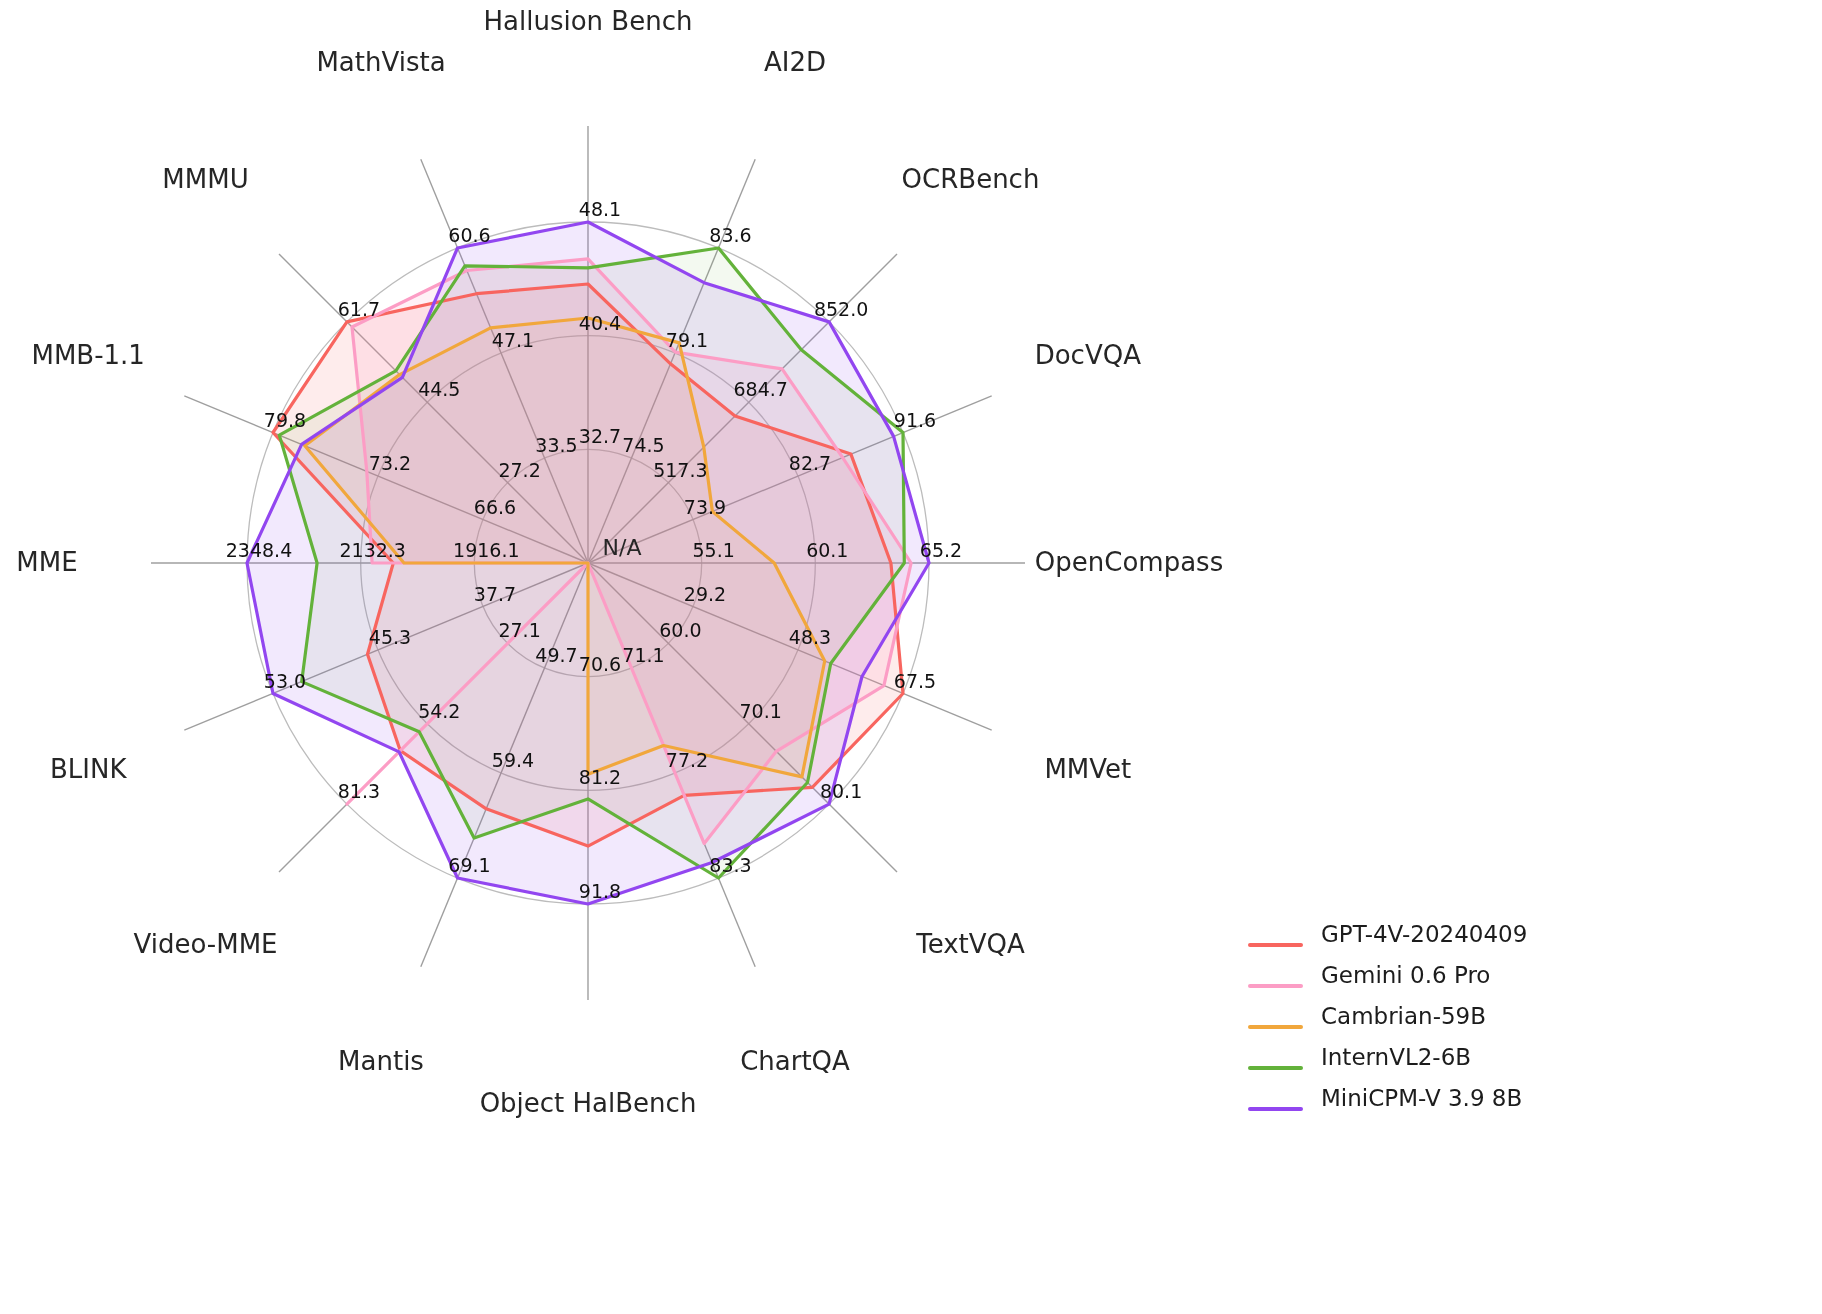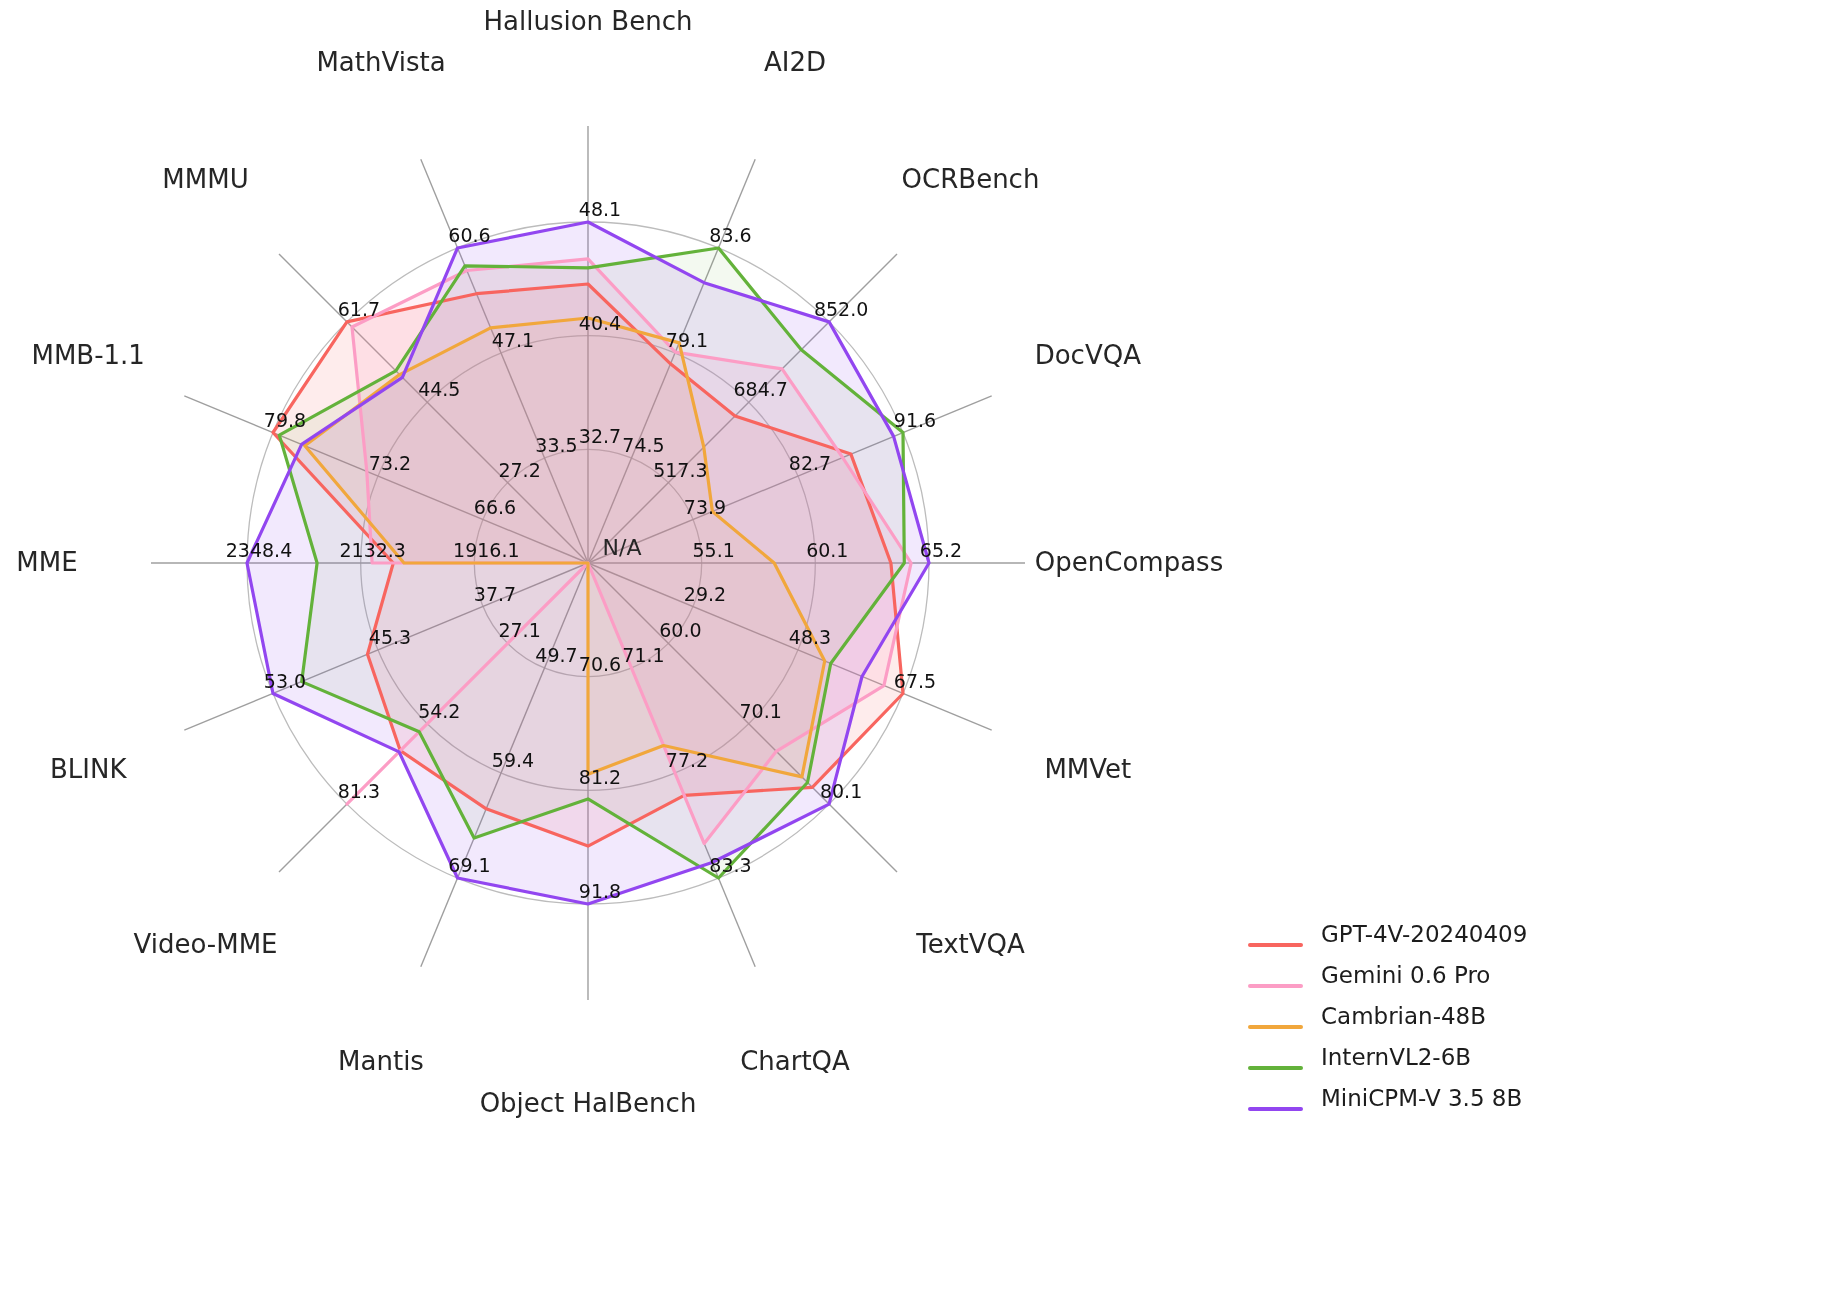--- a/index.html
+++ b/index.html
@@ -124,24 +124,24 @@
       <div class="legend-row">
         <span class="legend-swatch" style="background: rgb(248, 101, 95);"></span>
         <span class="legend-label">GPT-4V-20240409</span>
       </div>
       <div class="legend-row">
         <span class="legend-swatch" style="background: rgb(252, 157, 197);"></span>
         <span class="legend-label">Gemini 0.6 Pro</span>
       </div>
       <div class="legend-row">
         <span class="legend-swatch" style="background: rgb(241, 167, 60);"></span>
-        <span class="legend-label">Cambrian-48B</span>
+        <span class="legend-label">Cambrian-59B</span>
       </div>
       <div class="legend-row">
         <span class="legend-swatch" style="background: rgb(99, 178, 58);"></span>
         <span class="legend-label">InternVL2-6B</span>
       </div>
       <div class="legend-row">
         <span class="legend-swatch" style="background: rgb(146, 70, 240);"></span>
-        <span class="legend-label">MiniCPM-V 3.5 8B</span>
+        <span class="legend-label">MiniCPM-V 3.9 8B</span>
       </div>
     </div>
 </div>
 
 </body></html>

